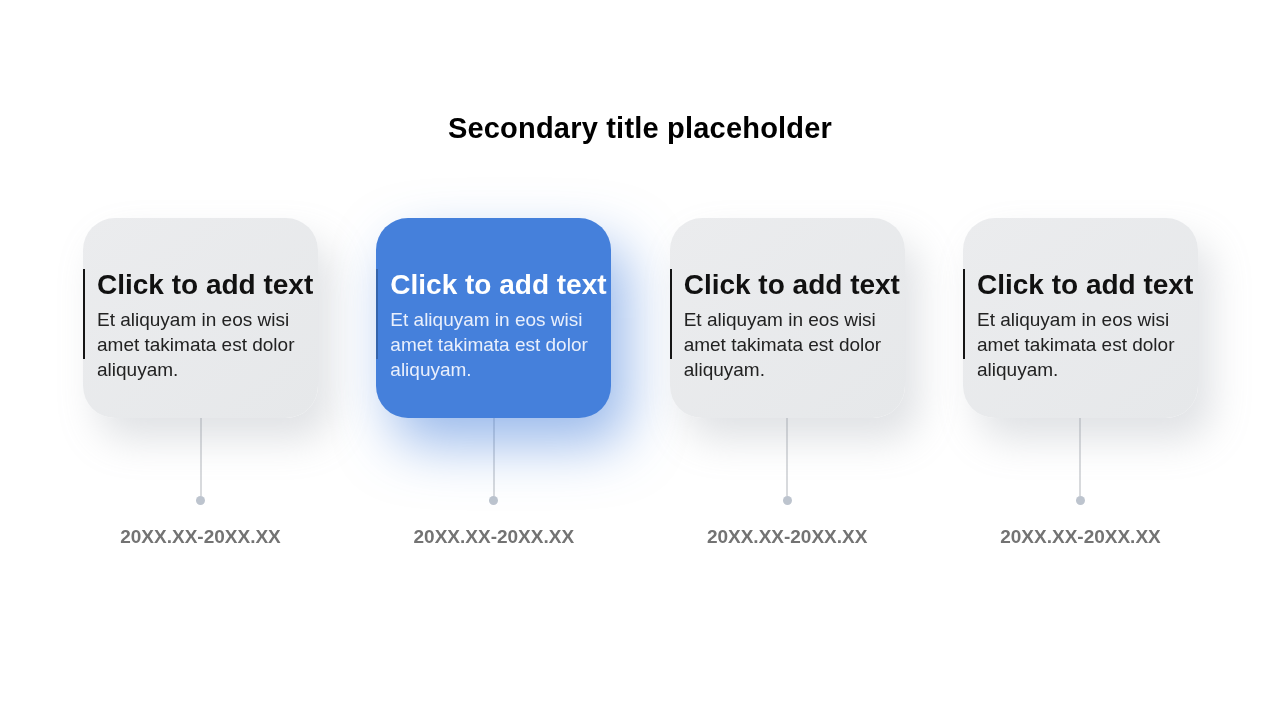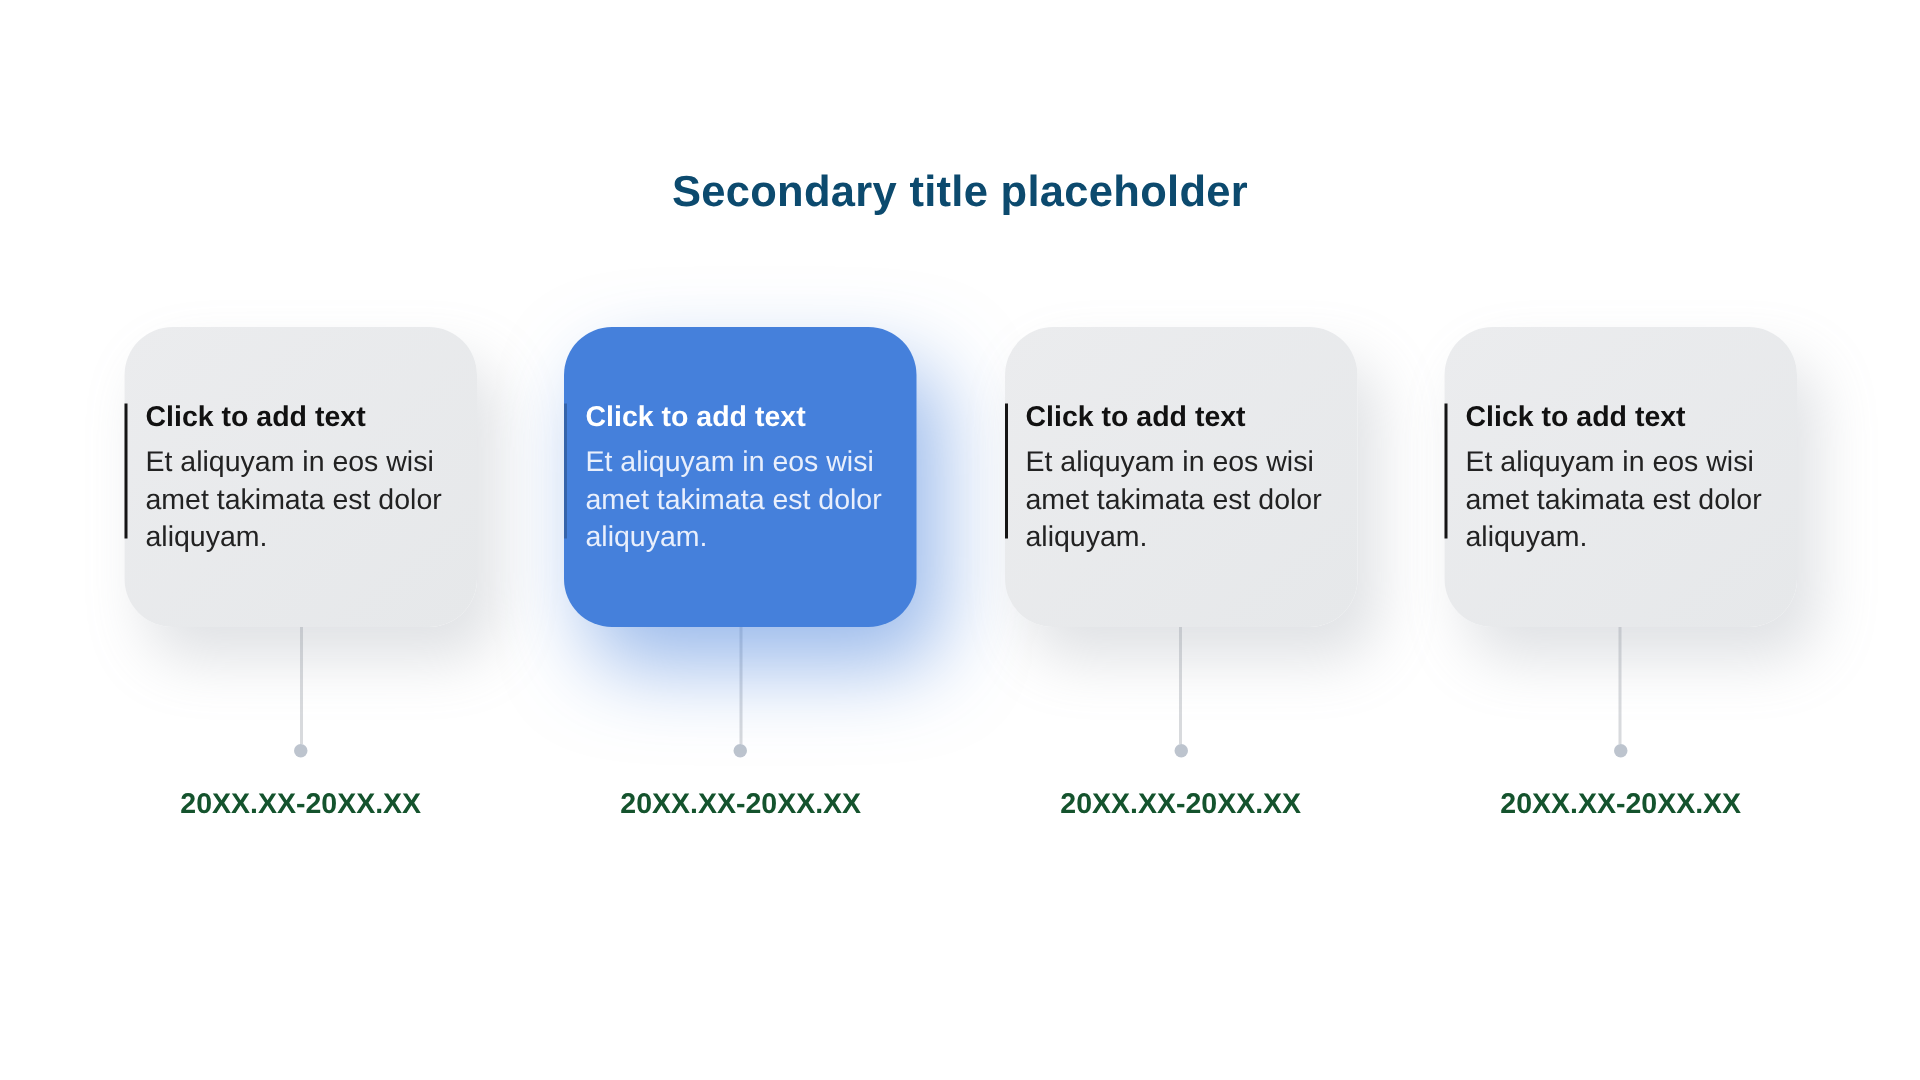--- a/index.html
+++ b/index.html
@@ -16,21 +16,21 @@
     background: #ffffff;
   }
   .slide-title {
     position: absolute;
     top: 112px;
     left: 0;
     width: 100%;
     text-align: center;
     font-size: 29px;
     font-weight: 700;
-    color: #0c4a6e;
+    color: #000000;
     letter-spacing: 0.2px;
   }
   .timeline {
     position: absolute;
     left: 83px;
     top: 218px;
     width: 1115px;
     display: flex;
     justify-content: space-between;
   }
@@ -58,21 +58,21 @@
     left: 0;
     top: 51px;
     width: 2px;
     height: 90px;
     background: #151515;
   }
   .card.highlight .accent-bar {
     background: rgba(0, 0, 0, 0.22);
   }
   .card-heading {
-    font-size: 19px;
+    font-size: 28px;
     font-weight: 700;
     color: #111111;
     line-height: 1.2;
     margin-bottom: 5px;
     white-space: nowrap;
   }
   .card.highlight .card-heading { color: #ffffff; }
   .card-body {
     font-size: 19px;
     line-height: 25px;
@@ -87,21 +87,21 @@
   .timeline-dot {
     width: 9px;
     height: 9px;
     border-radius: 50%;
     background: var(--dot, #bdc4ce);
   }
   .date-label {
     margin-top: 21px;
     font-size: 19px;
     font-weight: 700;
-    color: #14532d;
+    color: #737373;
     white-space: nowrap;
   }
 </style>
 </head>
 <body>
 
 <div class="slide">
 
   <h1 class="slide-title">Secondary title placeholder</h1>
 

